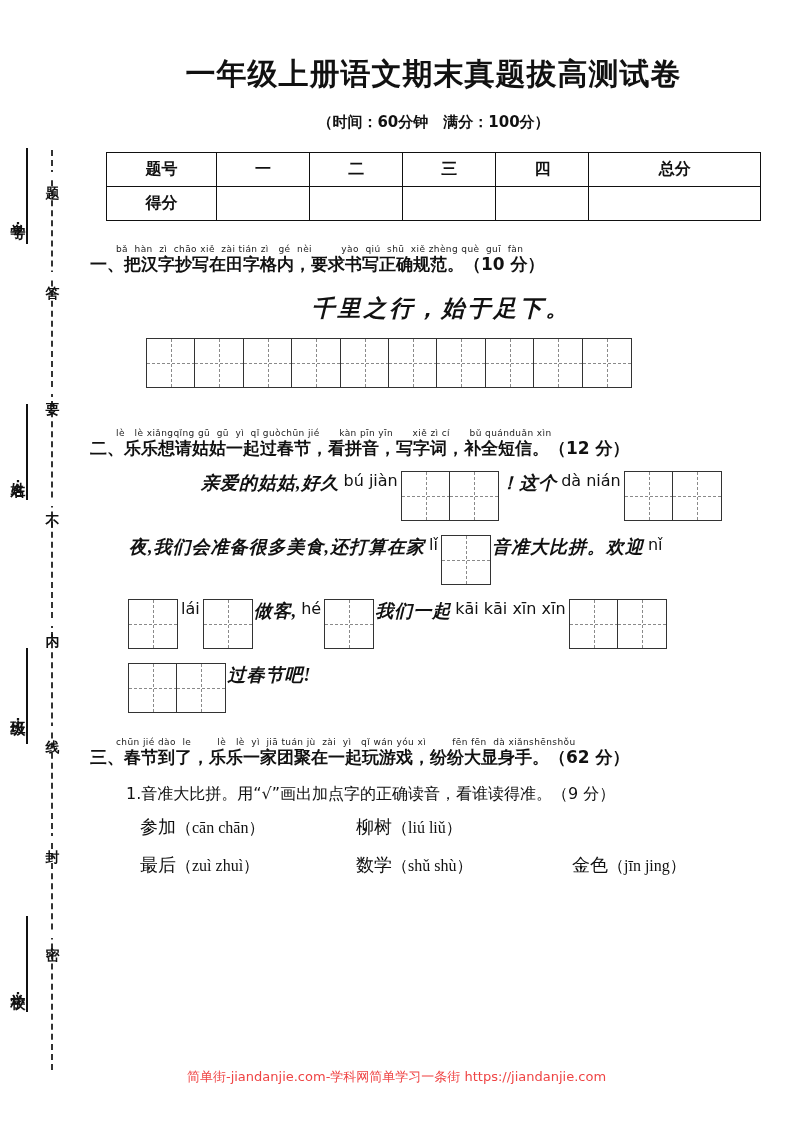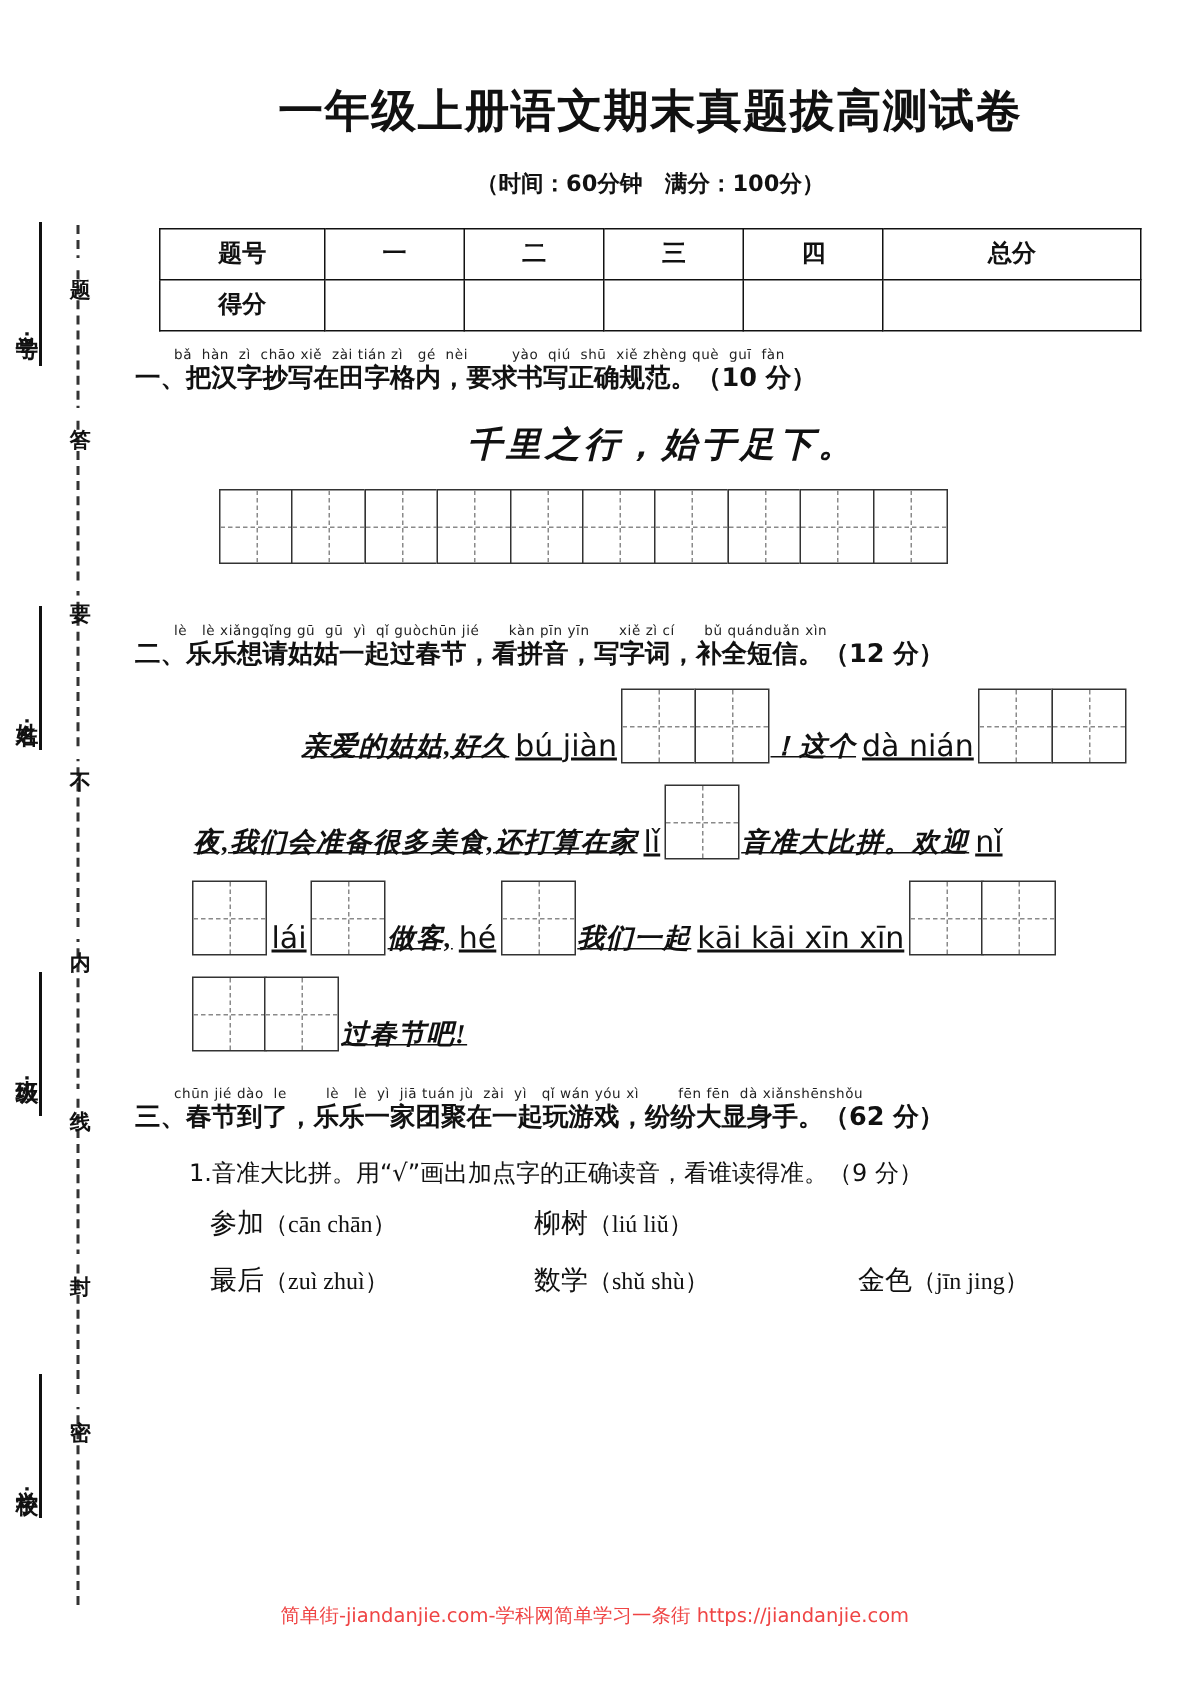--- a/index.html
+++ b/index.html
@@ -124,33 +124,32 @@
     content: ""; position: absolute; left: 50%; top: 0; bottom: 0;
     border-left: 1.3px dashed #8a8a8a;
   }
   .tzg::after {
     content: ""; position: absolute; top: 50%; left: 0; right: 0;
     border-top: 1.3px dashed #8a8a8a;
   }
 
   
   .letter-line {
-    display: flex; align-items: flex-end;
+    display: flex; align-items: flex-start;
     font-family: "Liberation Serif", serif;
     font-size: 18px;
     font-style: italic;
     font-weight: bold;
     white-space: nowrap;
-    text-decoration: underline;
   }
   .py-inline {
     font-family: "DejaVu Sans", sans-serif;
     font-style: normal;
     font-weight: normal;
-    font-size: 20px;
+    font-size: 16px;
     padding: 0 3px;
   }
   .han { padding: 0 1px; letter-spacing: 1px; }
 
   
   .sub-q {
     font-family: "DejaVu Sans", sans-serif;
     font-size: 16px;
     margin-left: 36px;
   }
@@ -236,21 +235,21 @@
       <td class="hdr-cell">得分</td>
       <td></td>
       <td></td>
       <td></td>
       <td></td>
       <td></td>
     </tr>
   </tbody>
     </table>
 
-  <div class="q-block" style="margin-top:11px;">
+  <div class="q-block" style="margin-top:23px;">
     <div class="q-head">
       <span class="py-row">bǎ  hàn  zì  chāo xiě  zài tián zì   gé  nèi         yào  qiú  shū  xiě zhèng què  guī  fàn</span>
       <span>一、把汉字抄写在田字格内，要求书写正确规范。</span><span class="q-points">（10 分）</span>
     </div>
     <div class="sentence">千里之行，始于足下。</div>
     <div class="tzg-row" id="q1-grid" style="margin:14px 0 0 56px;">
         <div class="tzg"></div>
         <div class="tzg"></div>
         <div class="tzg"></div>
         <div class="tzg"></div>

